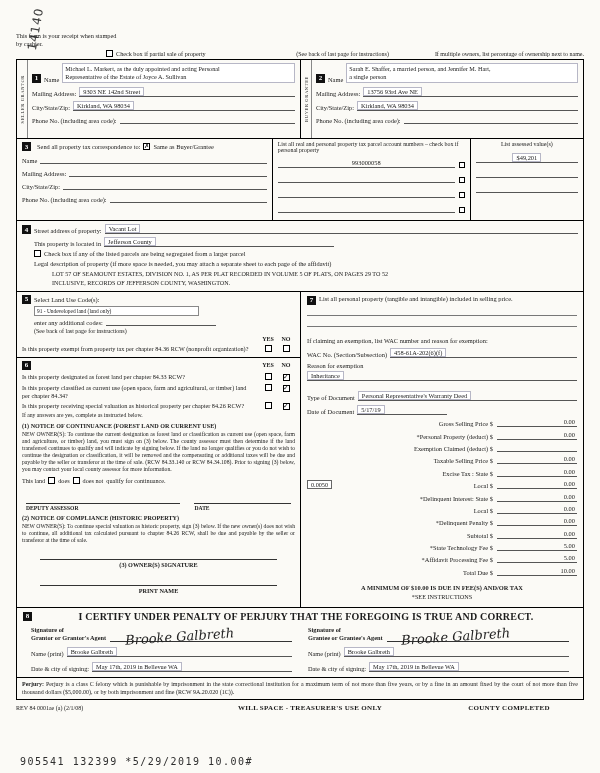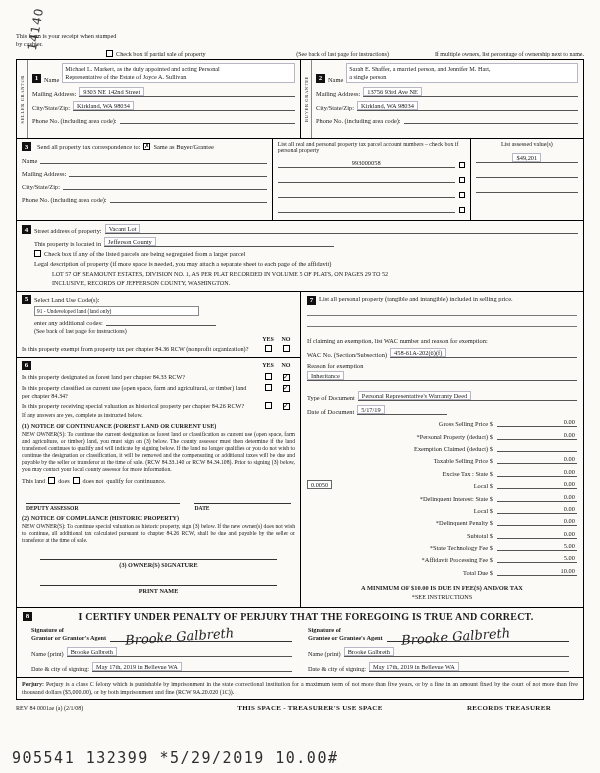--- a/index.html
+++ b/index.html
@@ -142,22 +142,22 @@
             font-size:13px; color:#222; transform:rotate(-4deg); white-space:nowrap; }
   .s8-col .frow { margin-top:5px; margin-bottom:0; }
 
   
   .perjury { border-top:1px solid #000; padding:3px 5px; font-size:6px; line-height:1.3; text-align:justify; }
   .footer { display:flex; align-items:center; margin-top:4px; font-size:6px; }
   .footer-rev { width:170px; }
   .footer-center { flex:1; text-align:center; font-weight:bold; font-size:7px; letter-spacing:.3px; }
   .footer-right { width:150px; text-align:center; font-weight:bold; font-size:7px; letter-spacing:.3px; }
 
-  .stamp { position:absolute; left:12px; bottom:6px; font-family:"DejaVu Sans Mono", monospace;
-           font-size:15px; letter-spacing:1.5px; color:#2e2e2e; }
+  .stamp { position:absolute; left:20px; bottom:6px; font-family:"DejaVu Sans Mono", monospace;
+           font-size:10px; letter-spacing:1.5px; color:#2e2e2e; }
 </style>
 </head>
 <body>
 
 <div class="page">
 
   <div class="handnum">14140</div>
 
   <div class="inner">
 
@@ -519,19 +519,19 @@
       </div>
 
       <div class="perjury">
         <b>Perjury:</b>
         <span>Perjury is a class C felony which is punishable by imprisonment in the state correctional institution for a maximum term of not more than five years, or by a fine in an amount fixed by the court of not more than five thousand dollars ($5,000.00), or by both imprisonment and fine (RCW 9A.20.020 (1C)).</span>
       </div>
     </div>
 
     <div class="footer">
       <div class="footer-rev">REV 84 0001ae (a) (2/1/08)</div>
-      <div class="footer-center">THIS SPACE - TREASURER'S USE SPACE</div>
-      <div class="footer-right">RECORDS TREASURER</div>
+      <div class="footer-center">WILL SPACE - TREASURER'S USE ONLY</div>
+      <div class="footer-right">COUNTY COMPLETED</div>
     </div>
   </div>
 
   <div class="stamp">905541 132399 *5/29/2019 10.00#</div>
 </div>
 
 </body></html>

